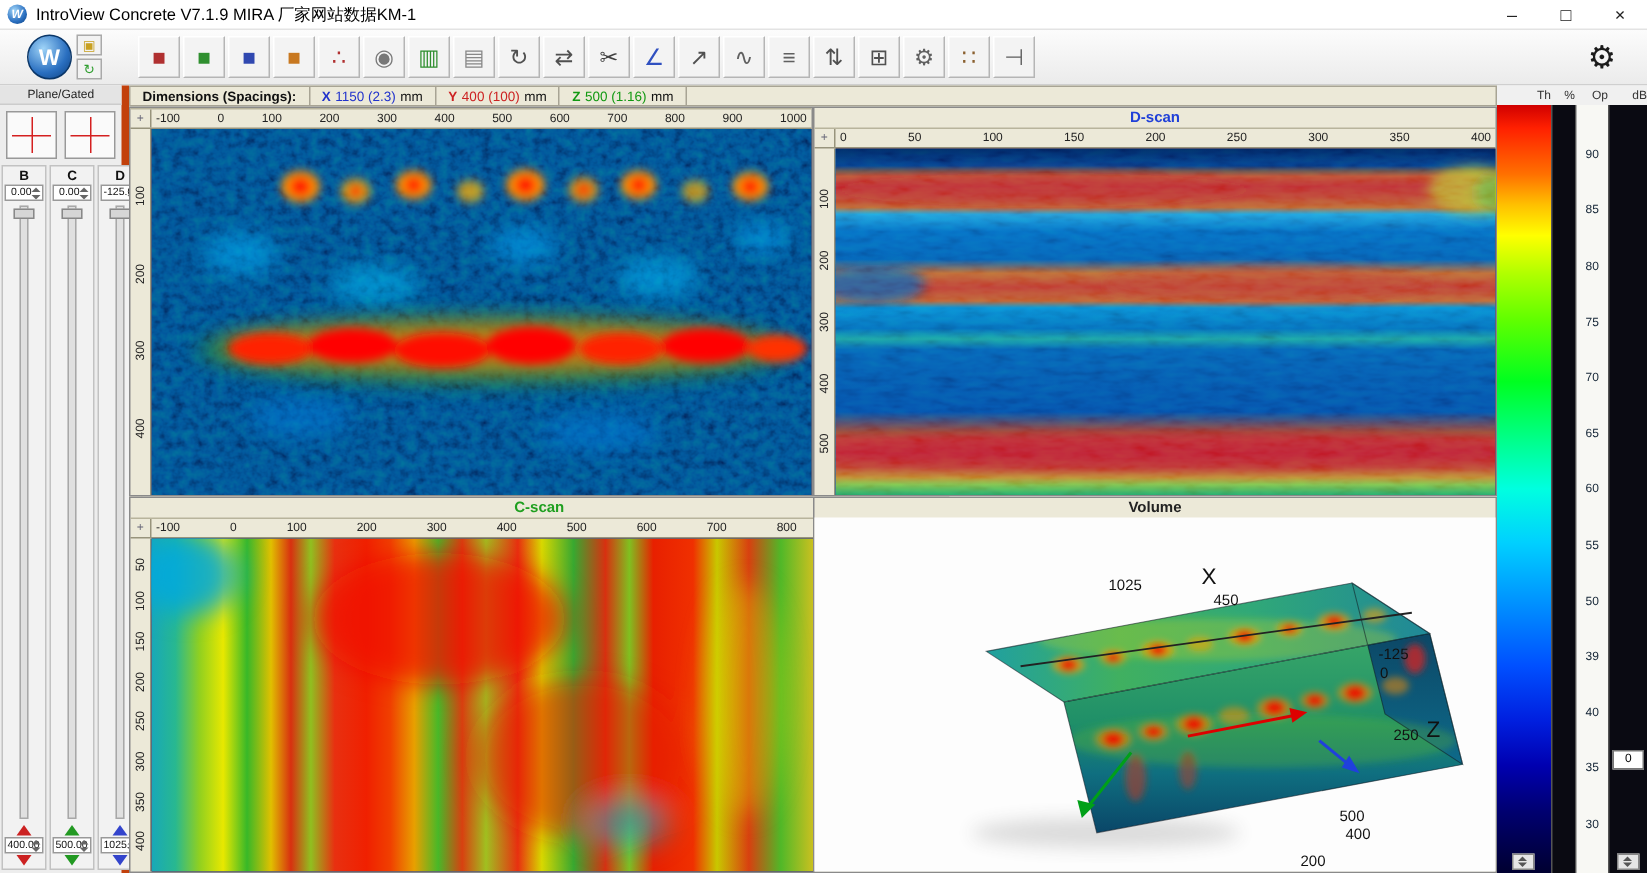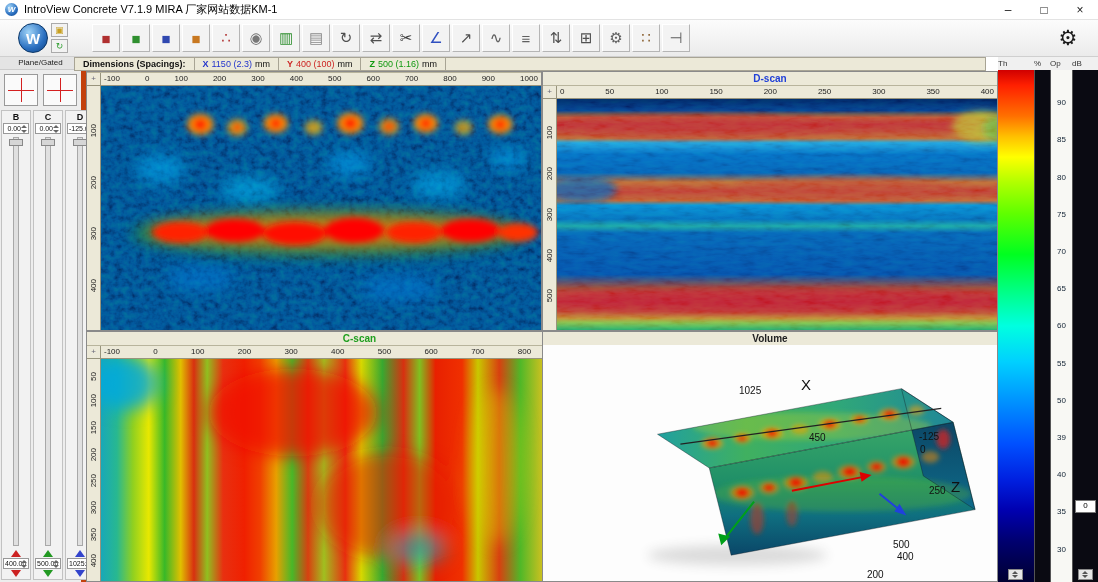--- a/index.html
+++ b/index.html
@@ -18,21 +18,21 @@
   #logo-cluster{width:86px;display:flex;align-items:center;justify-content:center;gap:3px;flex:0 0 auto;}
   .logo{width:30px;height:30px;border-radius:50%;background:radial-gradient(circle at 35% 30%,#9fd4f8,#2a6fc0 60%,#0c3f7e);border:1px solid #0a3668;color:#fff;font-weight:bold;font-size:15px;display:flex;align-items:center;justify-content:center;box-sizing:border-box;}
   .logo-btns{display:flex;flex-direction:column;gap:2px;}
   .lbtn{width:17px;height:14px;font-size:9px;line-height:1;padding:0;background:#f2f2f2;border:1px solid #aaa;}
   #tb-icons{display:flex;align-items:center;gap:2px;margin-left:6px;}
   .tbtn{width:28px;height:28px;display:flex;align-items:center;justify-content:center;background:#f3f3f3;border:1px solid;border-color:#ffffff #b5b5b5 #b5b5b5 #ffffff;font-size:15px;padding:0;}
   .tg{pointer-events:none;}
   #settings-btn{margin-left:auto;margin-right:14px;width:32px;height:32px;font-size:21px;background:transparent;border:0;color:#1b1b1b;display:flex;align-items:center;justify-content:center;}
 
   
-  #dimsbar{position:absolute;left:74px;top:57px;width:912px;height:14px;background:#ece9d8;border:1px solid #a8a494;box-sizing:border-box;display:flex;font-size:9px;align-items:center;}
+  #dimsbar{position:absolute;left:86px;top:57px;width:912px;height:14px;background:#ece9d8;border:1px solid #a8a494;box-sizing:border-box;display:flex;font-size:9px;align-items:center;}
   .dim-label{font-weight:bold;padding:0 8px;border-right:1px solid #a8a494;line-height:12px;color:#111;}
   .dim-axes{display:flex;}
   .dim-cell{display:flex;gap:3px;padding:0 8px;border-right:1px solid #a8a494;line-height:12px;align-items:center;}
   .ax{font-weight:bold;}
   .du{color:#111;}
 
   
   #sidebar{position:absolute;left:0;top:57px;width:86px;bottom:0;background:#ededed;border-right:5px solid #c2410c;box-sizing:border-box;display:flex;flex-direction:column;}
   .pg-label{font-size:8px;text-align:center;height:12px;line-height:12px;color:#222;background:#e4e4e4;border-bottom:1px solid #ccc;}
   .xh-row{display:flex;justify-content:center;gap:5px;padding:4px 0 2px;}
@@ -68,30 +68,30 @@
   .ht{line-height:11px;}
   .pbody{flex:1;display:flex;min-height:0;}
   .vruler{width:13px;display:flex;flex-direction:column;justify-content:space-evenly;align-items:center;border-right:1px solid #98947c;font-size:8px;color:#222;flex:0 0 auto;}
   .vt{writing-mode:vertical-rl;transform:rotate(180deg);}
   .plot{flex:1;position:relative;background:#04083c;min-width:0;overflow:hidden;}
   .plot svg{position:absolute;inset:0;width:100%;height:100%;display:block;}
   .vol-body{flex:1;position:relative;background:#fdfdfd;min-height:0;overflow:hidden;}
   .vol-body svg{position:absolute;inset:0;width:100%;height:100%;display:block;}
   .vlab{position:absolute;font-size:10px;color:#111;}
   .vl0{left:196px;top:40px;}  .vl1{left:258px;top:31px;font-size:15px;}
-  .vl2{left:266px;top:50px;margin-top:37px;}  .vl3{left:376px;top:86px;}
+  .vl2{left:266px;top:50px;}  .vl3{left:376px;top:86px;}
   .vl4{left:377px;top:99px;}  .vl5{left:386px;top:140px;}
   .vl6{left:408px;top:133px;font-size:15px;}
   .vl7{left:350px;top:194px;} .vl8{left:354px;top:206px;}
   .vl9{left:324px;top:224px;}
 
   
   #colorbar{position:absolute;left:998px;top:57px;width:100px;bottom:0;background:#f0f0f0;display:flex;flex-direction:column;box-sizing:border-box;}
   .cb-head{height:13px;display:flex;font-size:8px;color:#333;flex:0 0 auto;}
-  .cbh{line-height:13px;text-align:left;}
+  .cbh{line-height:13px;text-align:right;}
   .cbh:nth-child(1){width:36px;}
   .cbh:nth-child(2){width:16px;}
   .cbh:nth-child(3){width:22px;}
   .cbh:nth-child(4){width:26px;}
   .cb-body{flex:1;display:flex;position:relative;min-height:0;}
   .cb-rainbow{width:36px;position:relative;background:linear-gradient(180deg,#d00000 0%,#ff2000 3%,#ff7000 9%,#ffc000 13%,#ffff00 17%,#b0ff00 22%,#60ff00 28%,#00ff20 36%,#00ff90 44%,#00ffe0 50%,#00d0ff 57%,#0090ff 65%,#0050ff 73%,#0020e0 80%,#0000b0 86%,#000070 92%,#000030 100%);}
   .cb-strip{background:#0a0a12;}
   .s1{width:15px;border-left:1px solid #555;border-right:1px solid #555;}
   .cb-nums{width:21px;background:#f8f8f4;display:flex;flex-direction:column;justify-content:space-evenly;font-size:8px;text-align:center;color:#123;}
   .s2{flex:1;position:relative;border-left:1px solid #555;}

